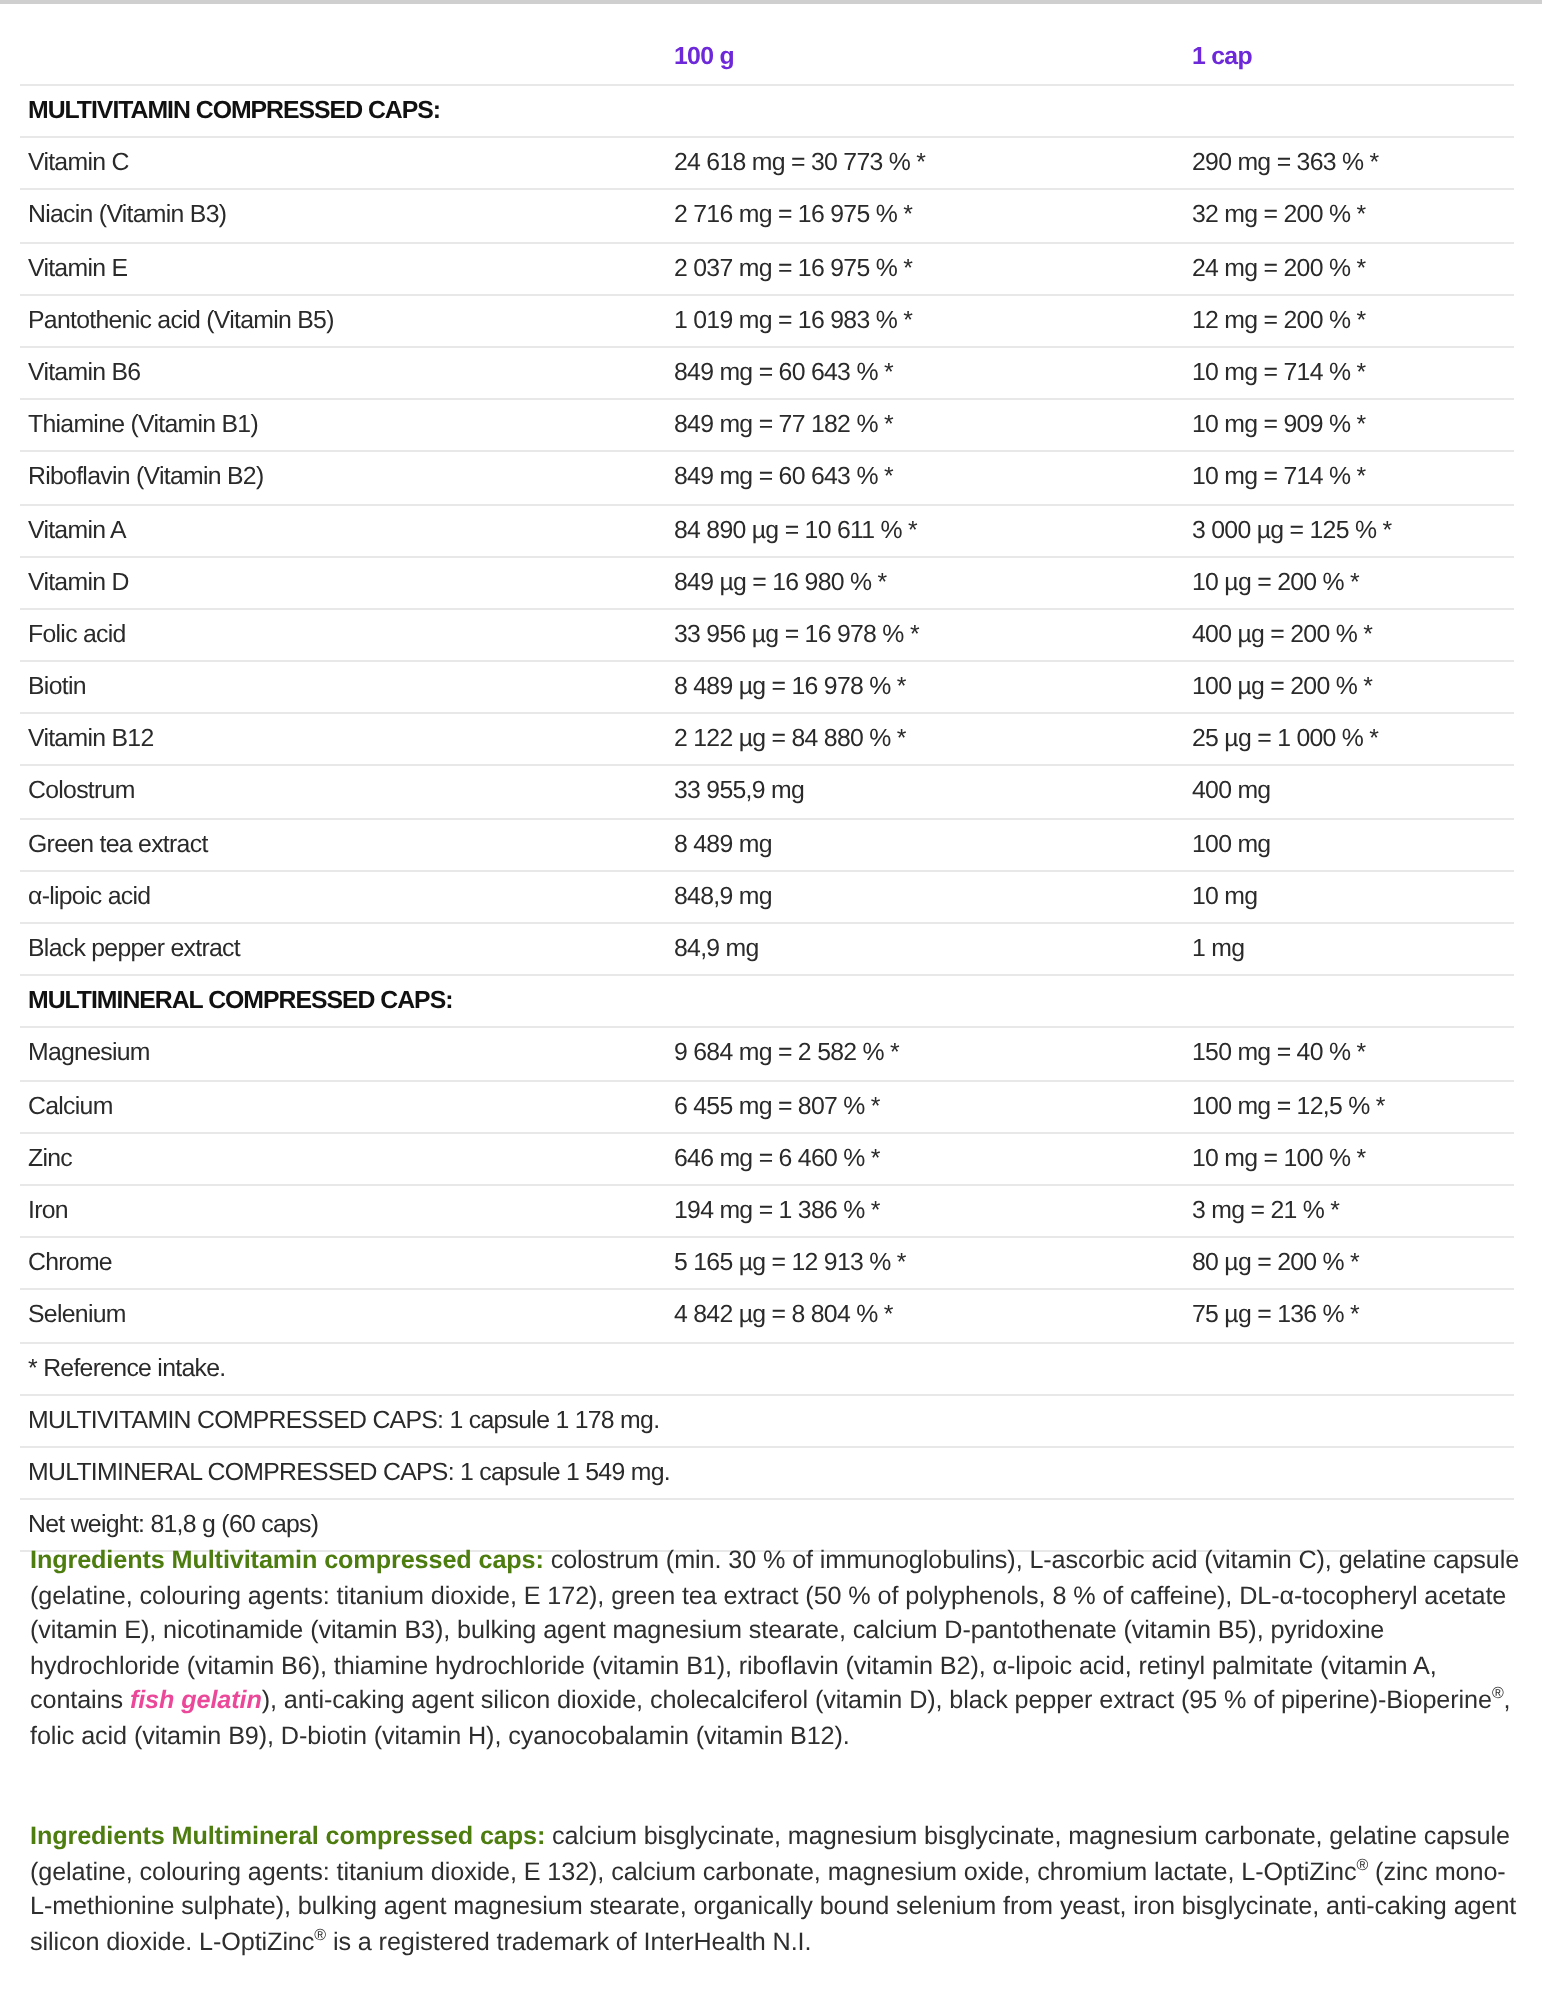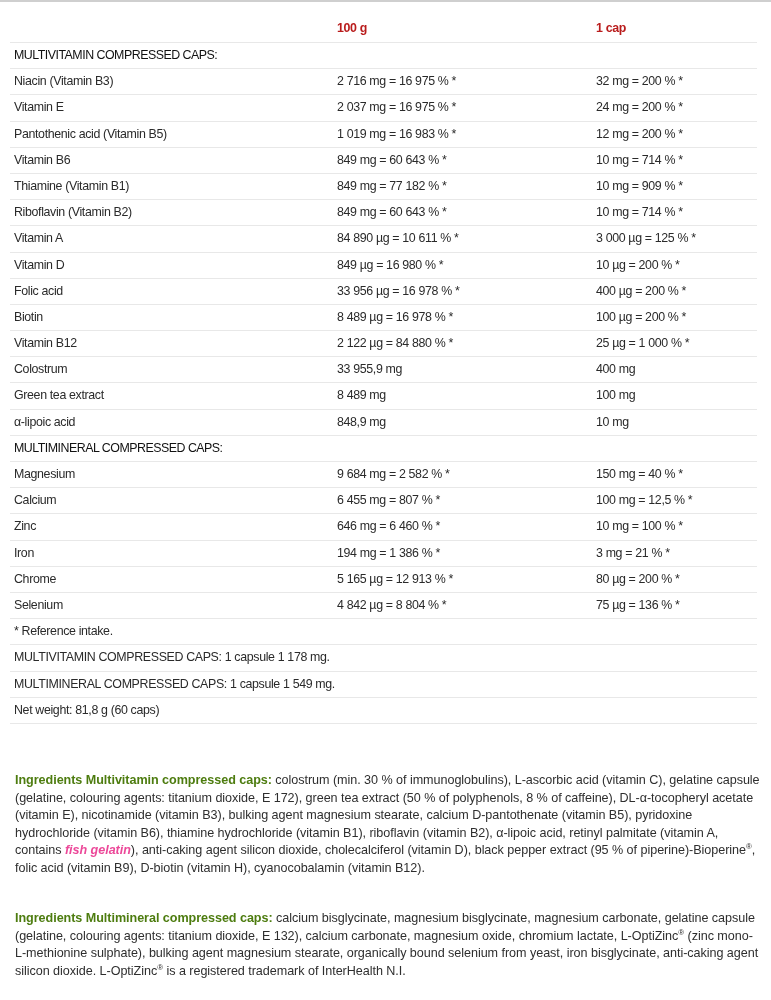--- a/index.html
+++ b/index.html
@@ -9,22 +9,22 @@
   }
   .top-rule { position: absolute; left: 0; top: 0; width: 771px; height: 2px; background: #cfcfcf; }
   .table { position: absolute; left: 10px; top: 16px; width: 747px; }
   .row {
     position: relative; height: 25.2px; border-bottom: 1.5px solid #e8e8e8;
     font-size: 12.4px; letter-spacing: -0.35px; line-height: 25px;
   }
   .row .c1 { position: absolute; left: 4px; top: 0; white-space: nowrap; }
   .row .c2 { position: absolute; left: 327px; top: 0; white-space: nowrap; }
   .row .c3 { position: absolute; left: 586px; top: 0; white-space: nowrap; }
-  .row.header { height: 26px; font-weight: bold; color: #b91c1c; }
-  .row.section { font-weight: normal; color: #111; letter-spacing: -0.5px; }
+  .row.header { height: 26px; font-weight: bold; color: #6d28d9; }
+  .row.section { font-weight: bold; color: #111; letter-spacing: -0.5px; }
   .ingredients {
     position: absolute; left: 15px; width: 745px;
     font-size: 12.6px; line-height: 17.6px; color: #2e2e2e; letter-spacing: -0.05px;
   }
   .ingredients b { color: #4d7c0f; }
   .ingredients .allergen { font-weight: bold; font-style: italic; color: #ec4899; }
   .ingredients sup { font-size: 8px; line-height: 0; }
   #ing-multivitamin { top: 772px; }
   #ing-multimineral { top: 910px; }
 </style>
@@ -37,20 +37,25 @@
   <div class="row header">
     <span class="c1"></span>
     <span class="c2">100 g</span>
     <span class="c3">1 cap</span>
   </div>
 
   <div class="row section">
     <span class="c1">MULTIVITAMIN COMPRESSED CAPS:</span>
   </div>
   <div id="mv-rows">
+      <div class="row">
+        <span class="c1">Vitamin C</span>
+        <span class="c2">24 618 mg = 30 773 % *</span>
+        <span class="c3">290 mg = 363 % *</span>
+      </div>
       <div class="row">
         <span class="c1">Niacin (Vitamin B3)</span>
         <span class="c2">2 716 mg = 16 975 % *</span>
         <span class="c3">32 mg = 200 %  *</span>
       </div>
       <div class="row">
         <span class="c1">Vitamin E</span>
         <span class="c2">2 037 mg = 16 975 % *</span>
         <span class="c3">24 mg = 200 % *</span>
       </div>
@@ -107,20 +112,25 @@
       <div class="row">
         <span class="c1">Green tea extract</span>
         <span class="c2">8 489 mg</span>
         <span class="c3">100 mg</span>
       </div>
       <div class="row">
         <span class="c1">α-lipoic acid</span>
         <span class="c2">848,9 mg</span>
         <span class="c3">10 mg</span>
       </div>
+      <div class="row">
+        <span class="c1">Black pepper extract</span>
+        <span class="c2">84,9 mg</span>
+        <span class="c3">1 mg</span>
+      </div>
     </div>
 
   <div class="row section">
     <span class="c1">MULTIMINERAL COMPRESSED CAPS:</span>
   </div>
   <div id="mm-rows">
       <div class="row">
         <span class="c1">Magnesium</span>
         <span class="c2">9 684 mg = 2 582 % *</span>
         <span class="c3">150 mg = 40 % *</span>

